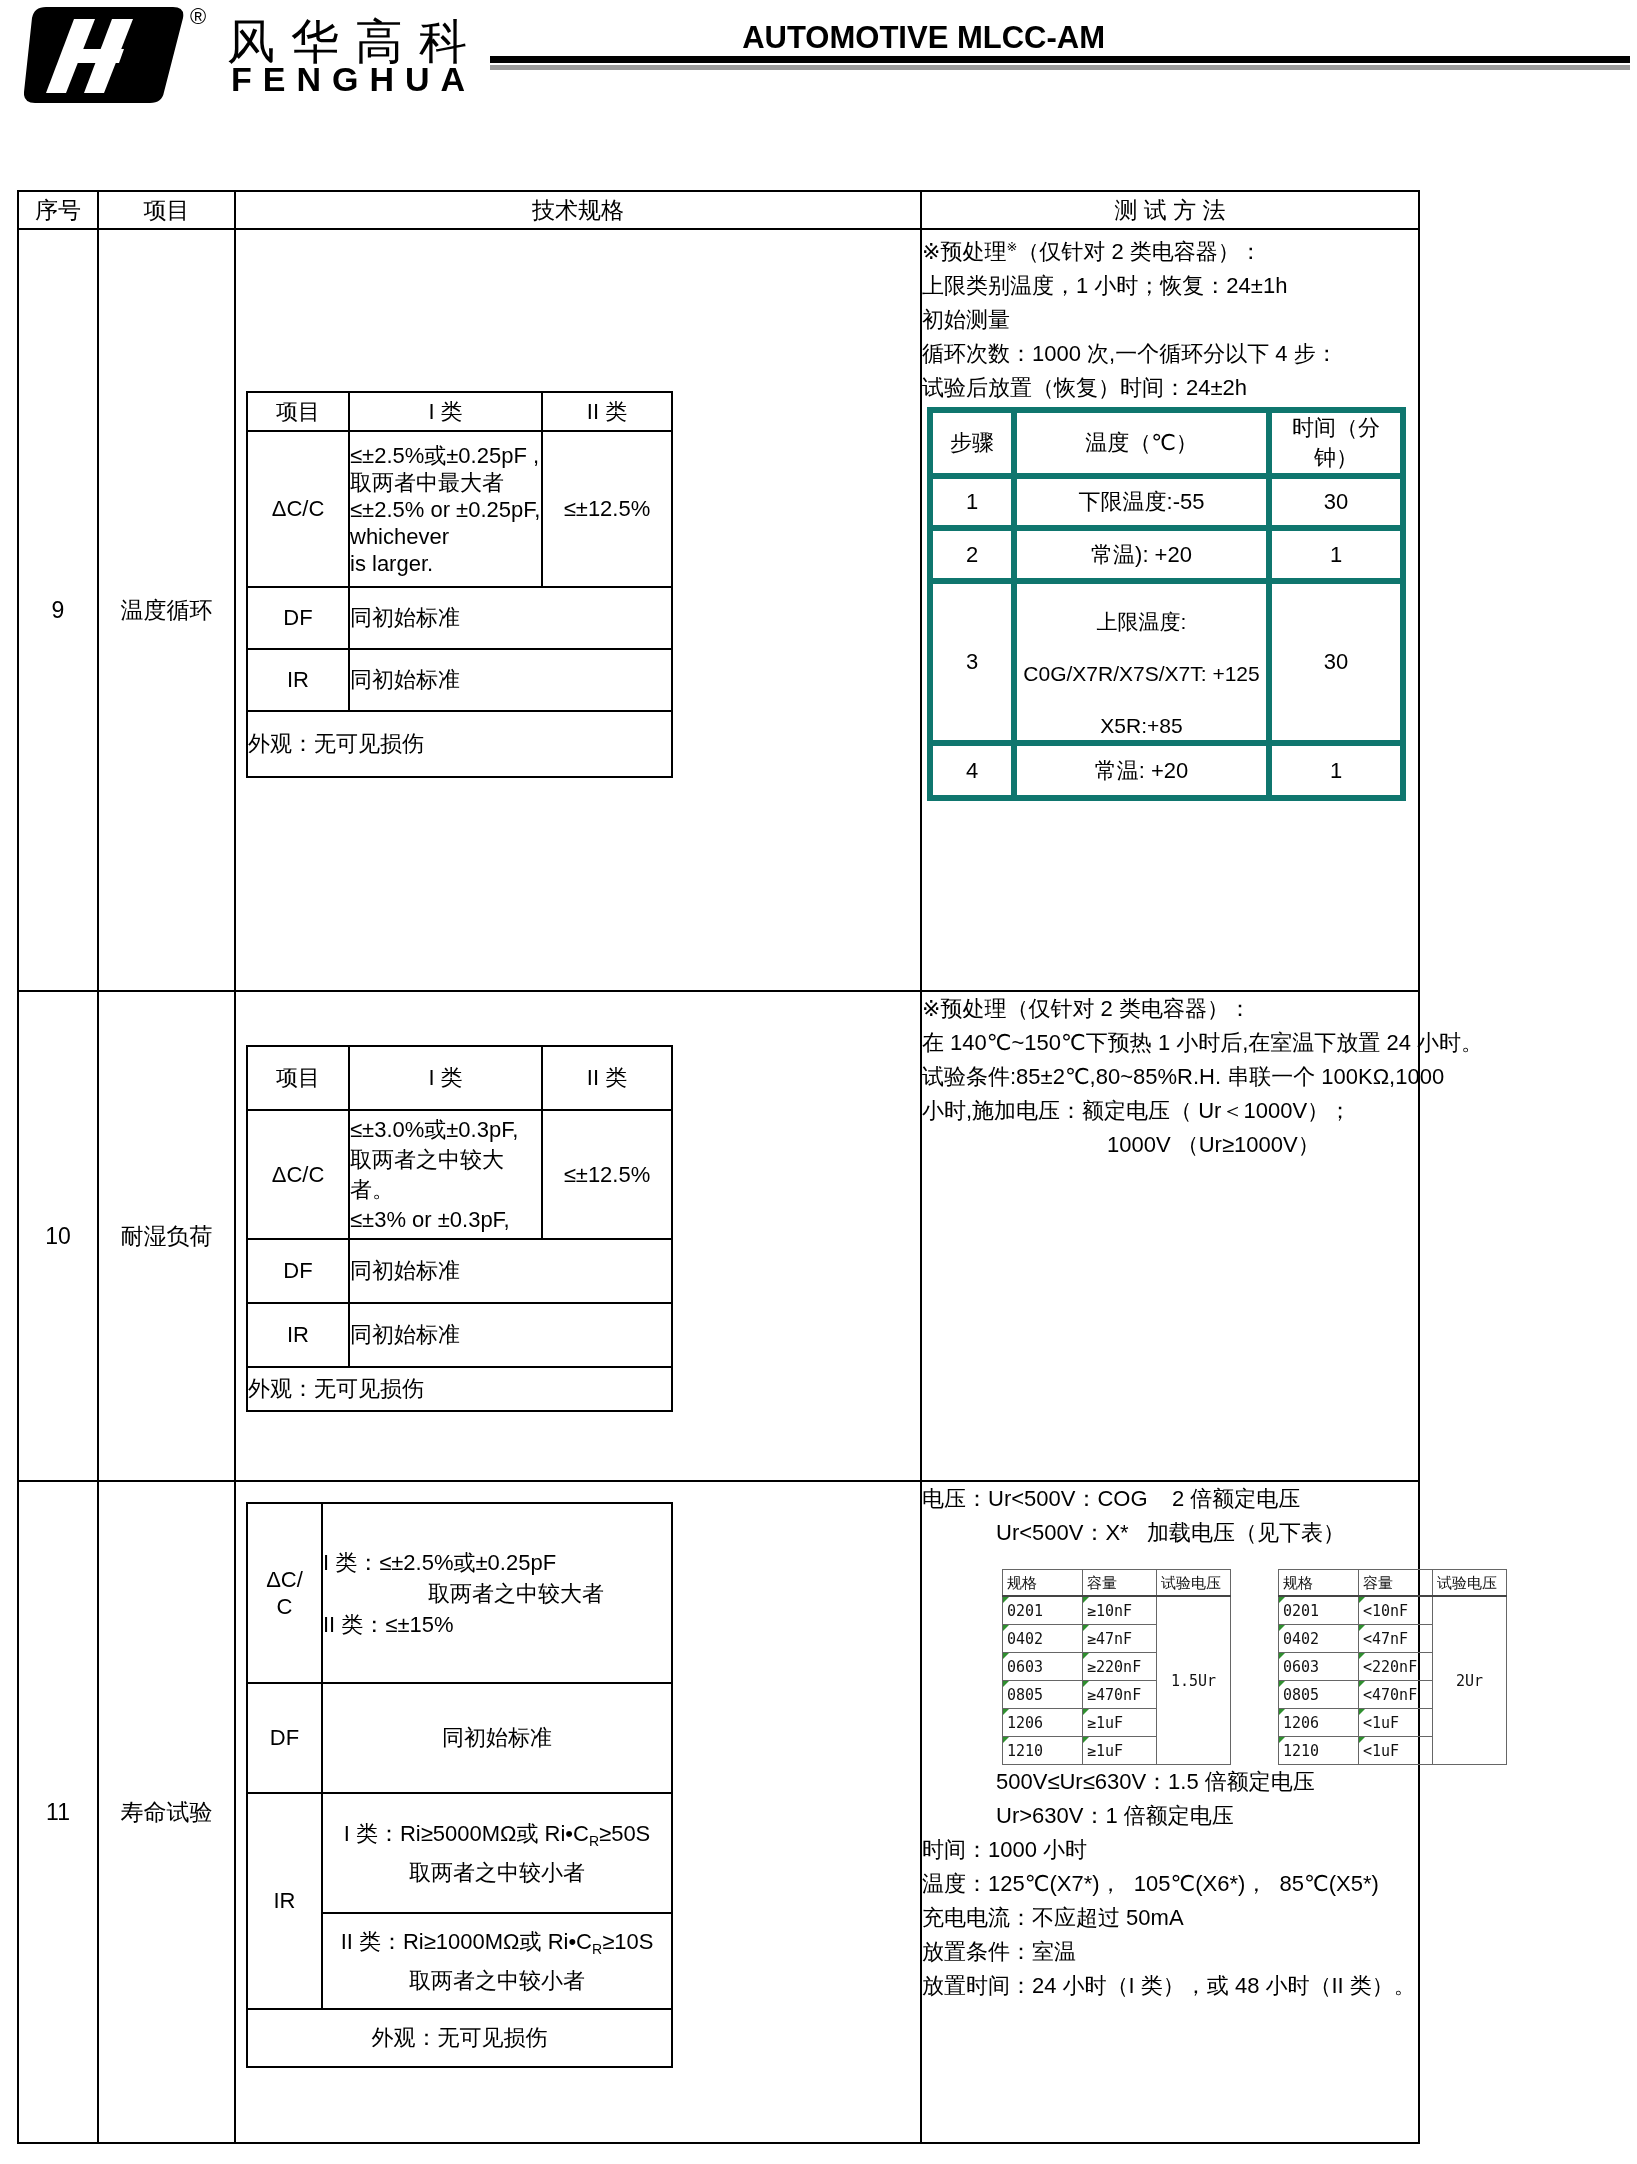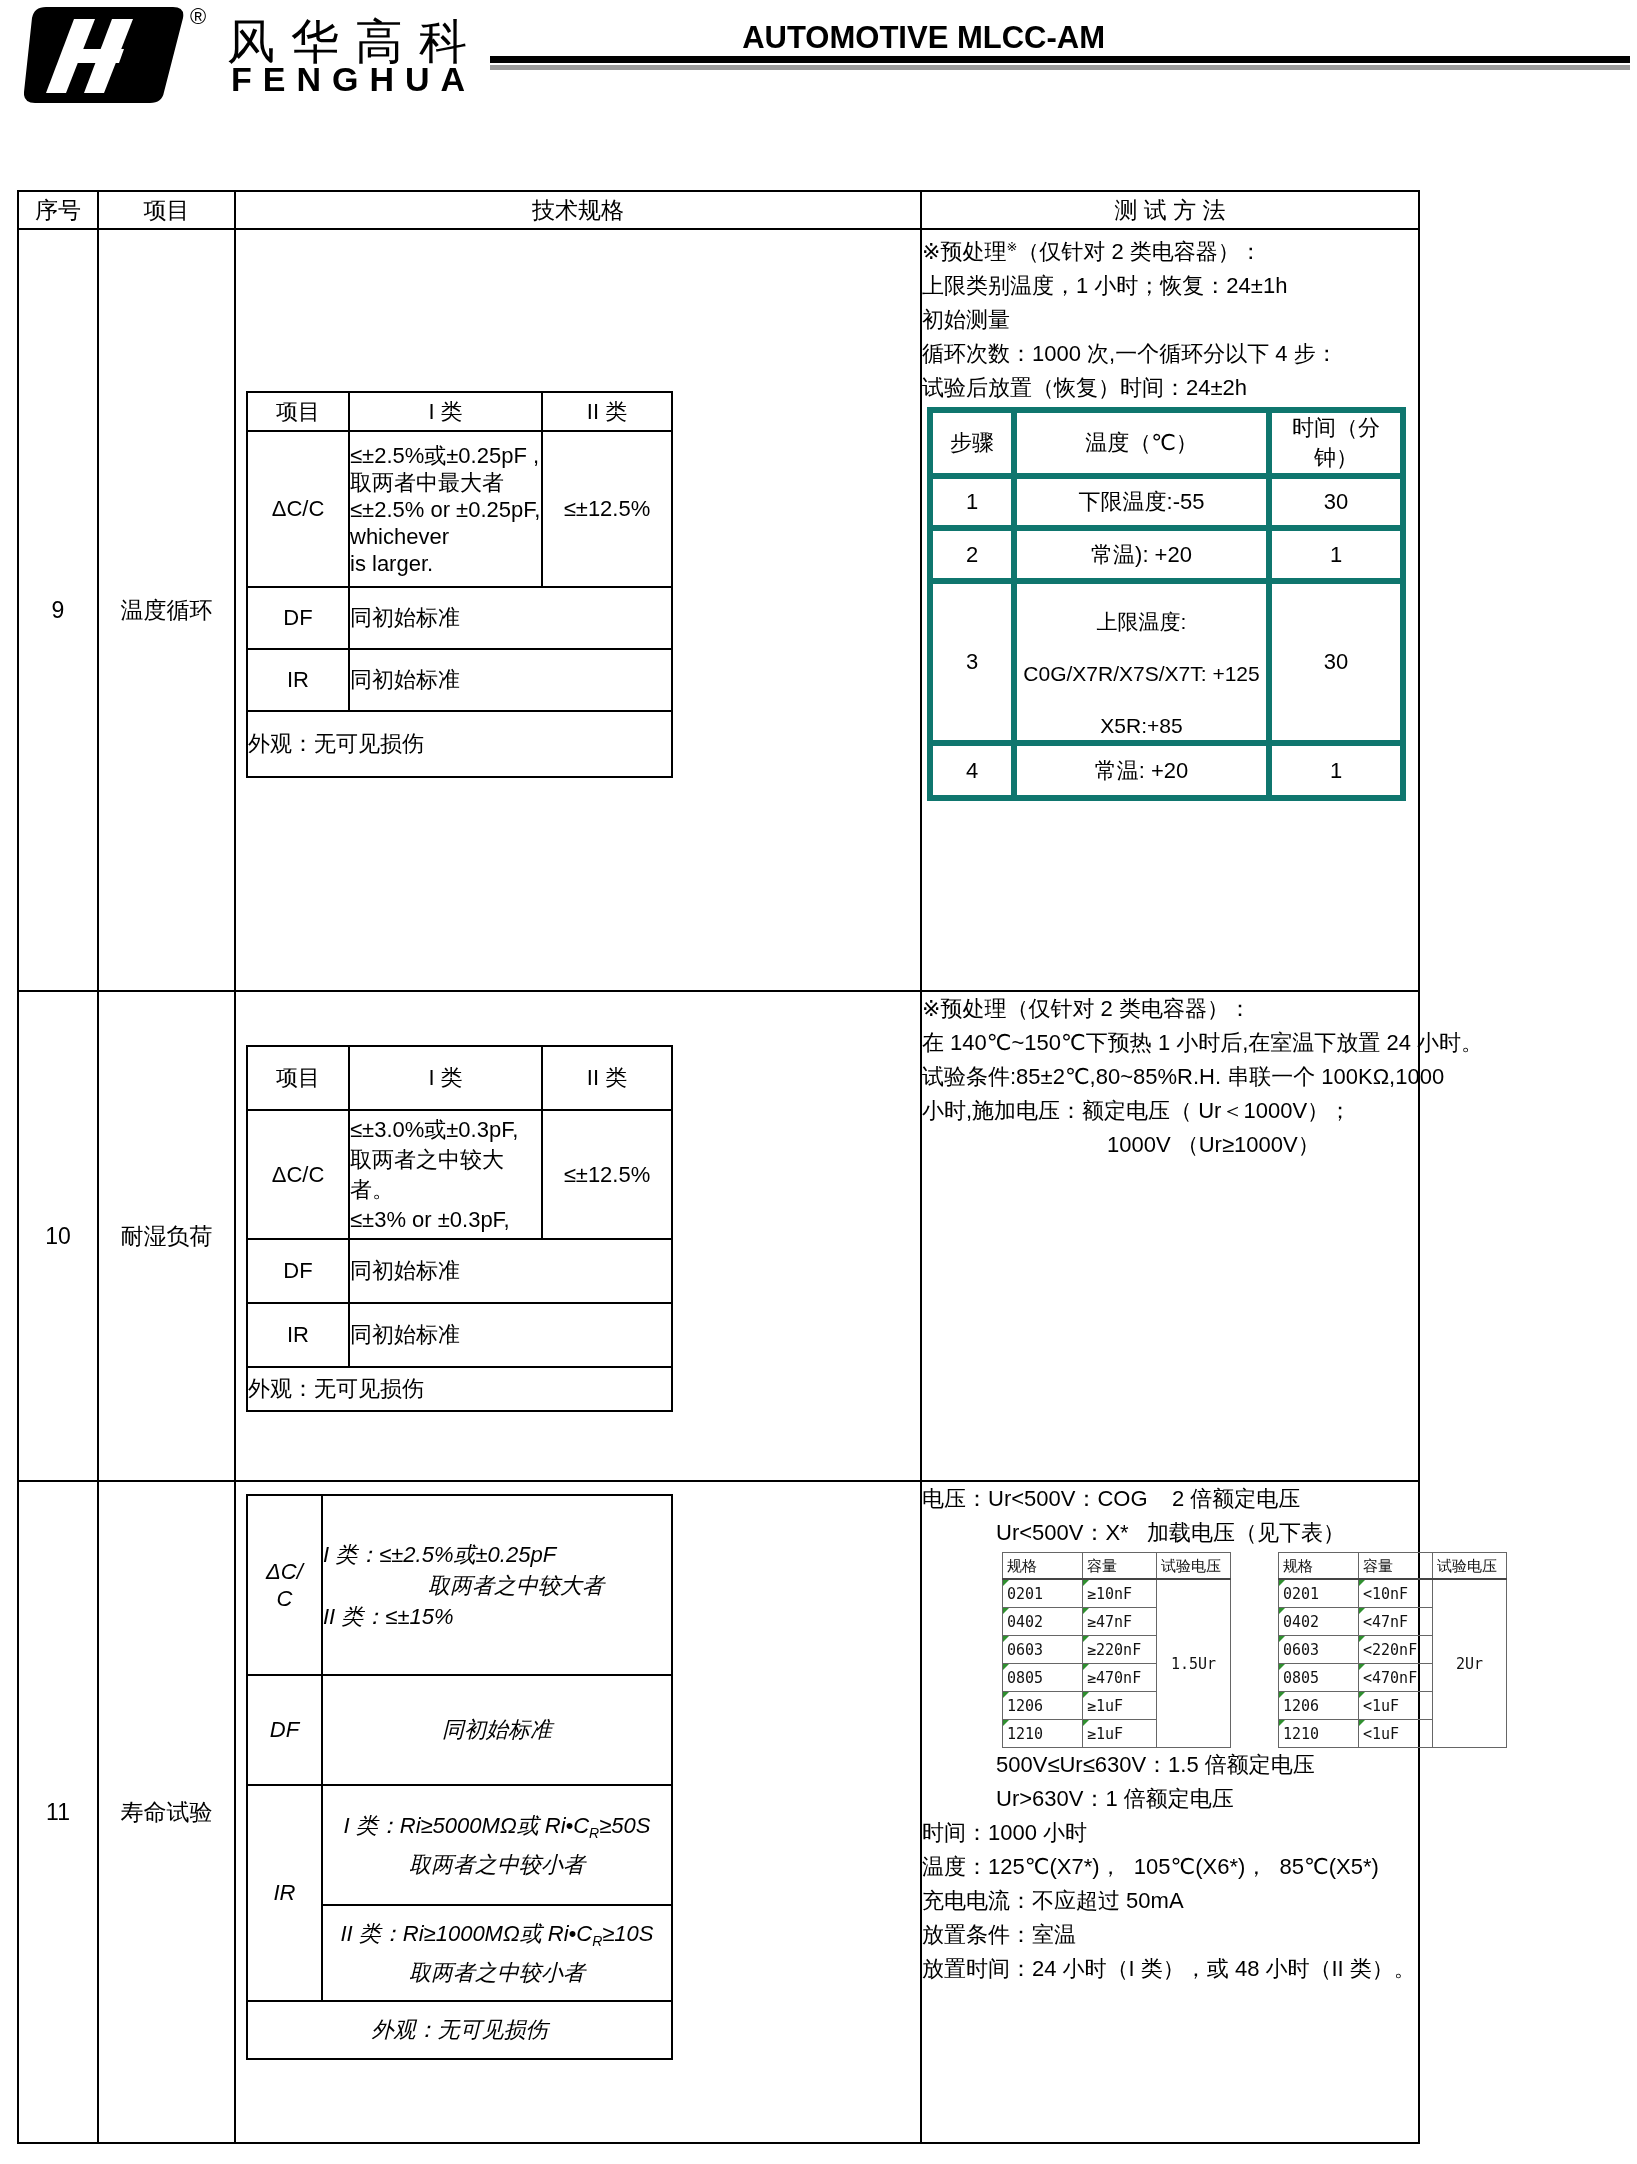--- a/index.html
+++ b/index.html
@@ -19,21 +19,21 @@
   table.main{position:absolute;left:17px;top:190px;width:1401px;border-collapse:collapse;table-layout:fixed;}
   table.main > tbody > tr > td{border:2px solid #000;padding:0;vertical-align:top;}
   .chead{font-size:23px;text-align:center;vertical-align:middle !important;}
   .cmid{font-size:23px;text-align:center;vertical-align:middle !important;}
 
   
   table.spec{border-collapse:collapse;table-layout:fixed;width:425px;margin-left:10px;}
   table.spec td{border:2px solid #000;font-size:22px;padding:0;}
   .spec9{margin-top:161px;}
   .spec10{margin-top:53px;}
-  .spec11{margin-top:12px;font-style:italic;}
+  .spec11{margin-top:20px;}
   .cc{text-align:center;vertical-align:middle;}
   .lf{text-align:left;vertical-align:middle;padding-left:9px;}
   .app{padding-left:14px;}
   .sl{line-height:27px;}
   .sl10{line-height:30px;}
   .sl11{line-height:31px;}
   .ind100{padding-left:105px;}
   sub.sb{font-size:14px;}
   sup.ref{font-size:13px;vertical-align:super;}
 
@@ -47,21 +47,21 @@
   .m9{padding:26px 0 0 14px;}
   .m10{padding:183px 0 0 14px;}
   .m11{padding:66px 0 0 14px;}
   .m-line{line-height:34px;white-space:pre;}
   .ind{padding-left:66px;margin-left:8px;}
   .m10pad{padding-left:185px;}
 
   
   .vt-wrap{display:flex;gap:47px;margin:2px 0 0 80px;}
   table.vt{border-collapse:collapse;table-layout:fixed;width:228px;
-           font-family:"DejaVu Sans Mono","Liberation Mono",monospace;font-size:15px;color:#111;}
+           font-family:"DejaVu Sans Mono","Liberation Mono",monospace;font-size:15px;color:#111;margin-top:17px;}
   table.vt td{border:1px solid #666;height:26px;padding:1px 0 0 4px;position:relative;overflow:hidden;}
   table.vt tr.vh td{height:24px;border-bottom:2px solid #444;}
   td.vcell{text-align:center;vertical-align:middle;padding-left:0 !important;}
   td.g::after{content:"";position:absolute;left:0;top:0;border-top:6px solid #2f8f2f;border-right:6px solid transparent;}
 </style>
 </head>
 <body>
 
 <div class="page">
 

